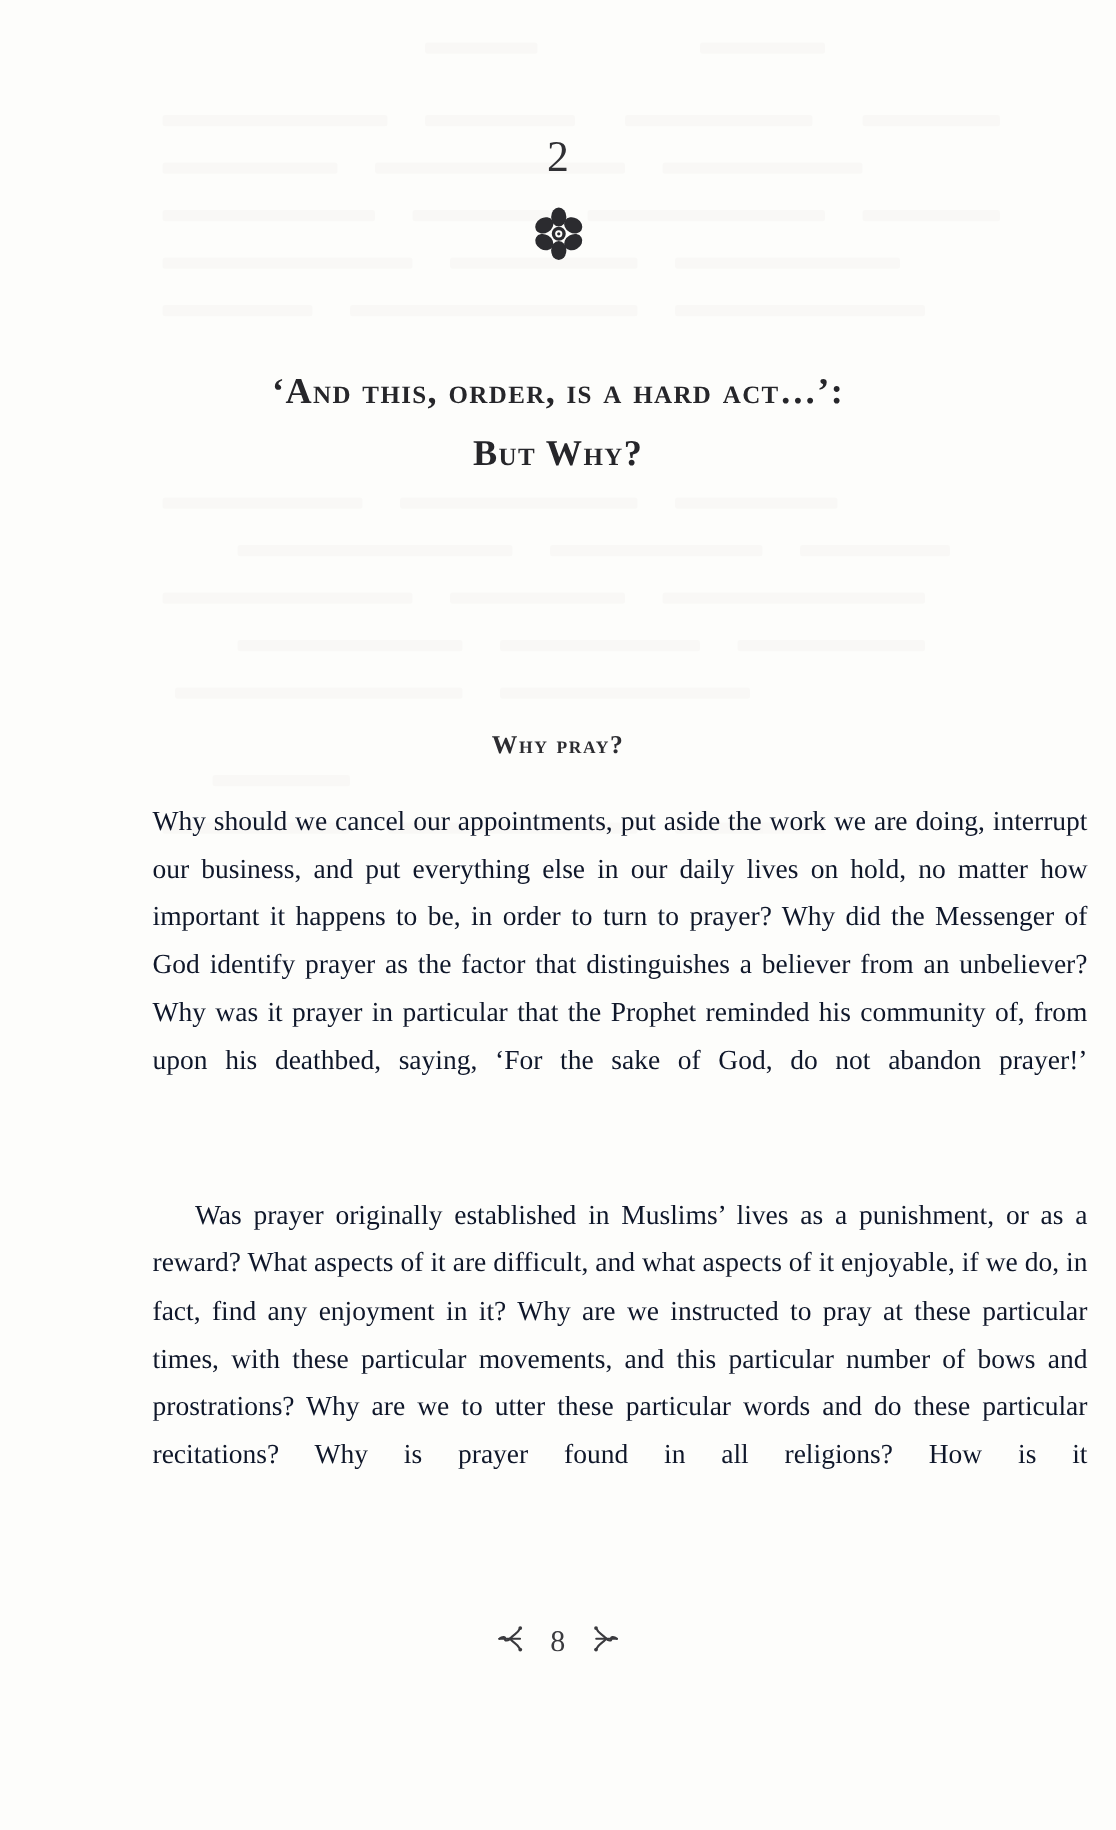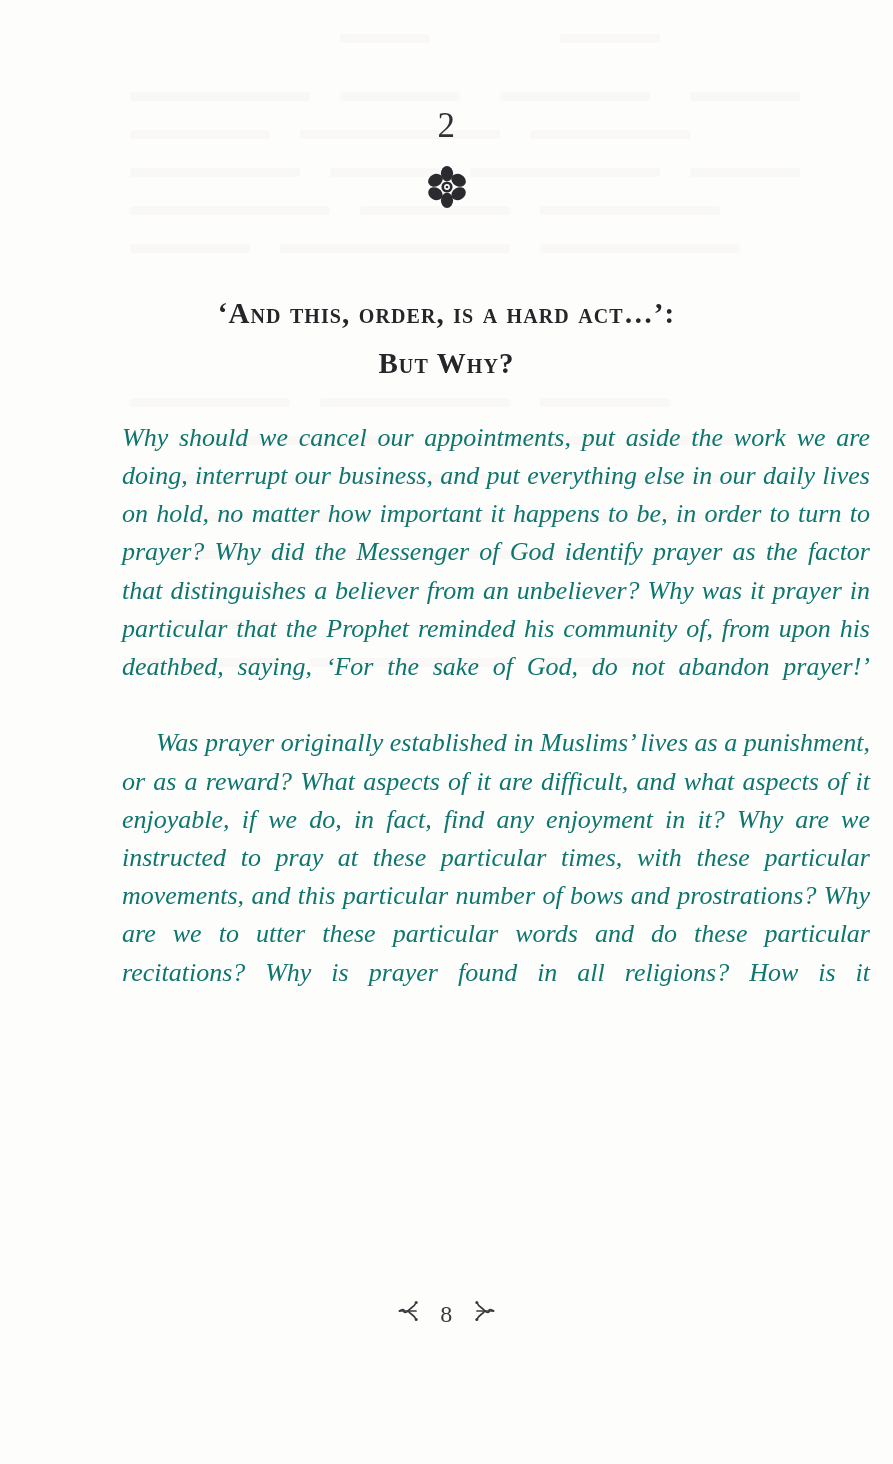--- a/index.html
+++ b/index.html
@@ -92,32 +92,32 @@
   
   .body-text {
     margin-top: 30px;
     padding: 0 23px 0 122px;
     width: 748px;
     box-sizing: content-box;
   }
 
   .body-text p {
     margin: 0;
-    font-size: 26px;
+    font-size: 22px;
     line-height: 38.2px;
     text-align: justify;
     text-justify: inter-word;
     width: 748px;
-    color: #0f766e;
+    color: #0f172a;
     hyphens: none;
-    font-style: italic;
   }
 
   .body-text p.indented {
     text-indent: 34px;
+    margin-top: 48px;
   }
 
   
   .body-text p::after {
     content: "";
     display: inline-block;
     width: 100%;
   }
 
   
@@ -204,20 +204,21 @@
         <circle cx="22" cy="22" r="1.3" fill="#2b2b2f"></circle>
       </svg>
     </span>
   </div>
 
   <h1 class="chapter-title">
     <span class="tline">‘And this, order, is a hard act…’:</span>
     <span class="tline">But Why?</span>
   </h1>
 
+  <h2 class="section-heading">Why pray?</h2>
 
   <div class="body-text">
     <p>Why should we cancel our appointments, put aside the work we are doing, interrupt our business, and put everything else in our daily lives on hold, no matter how important it happens to be, in order to turn to prayer? Why did the Messenger of God identify prayer as the factor that distinguishes a believer from an unbeliever? Why was it prayer in particular that the Prophet reminded his community of, from upon his deathbed, saying, ‘For the sake of God, do not abandon prayer!’</p>
     <p class="indented">Was prayer originally established in Muslims’ lives as a punishment, or as a reward? What aspects of it are difficult, and what aspects of it enjoyable, if we do, in fact, find any enjoyment in it? Why are we instructed to pray at these particular times, with these particular movements, and this particular number of bows and prostrations? Why are we to utter these particular words and do these particular recitations? Why is prayer found in all religions? How is it</p>
   </div>
 
   <div class="folio">
     <span class="fleuron">
       <svg width="24" height="26" viewBox="0 0 24 26" aria-hidden="true">
         <g stroke="#3a3a3e" stroke-width="1.7" fill="none" stroke-linecap="round">

